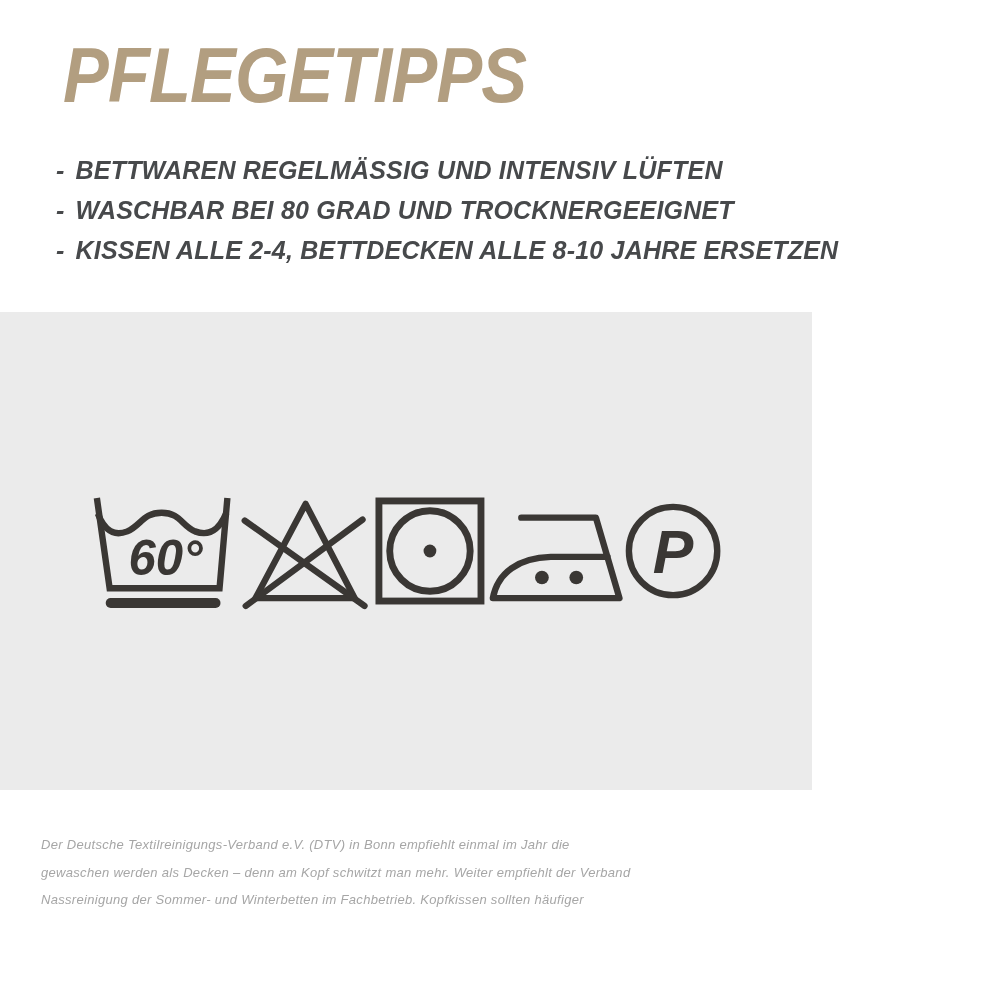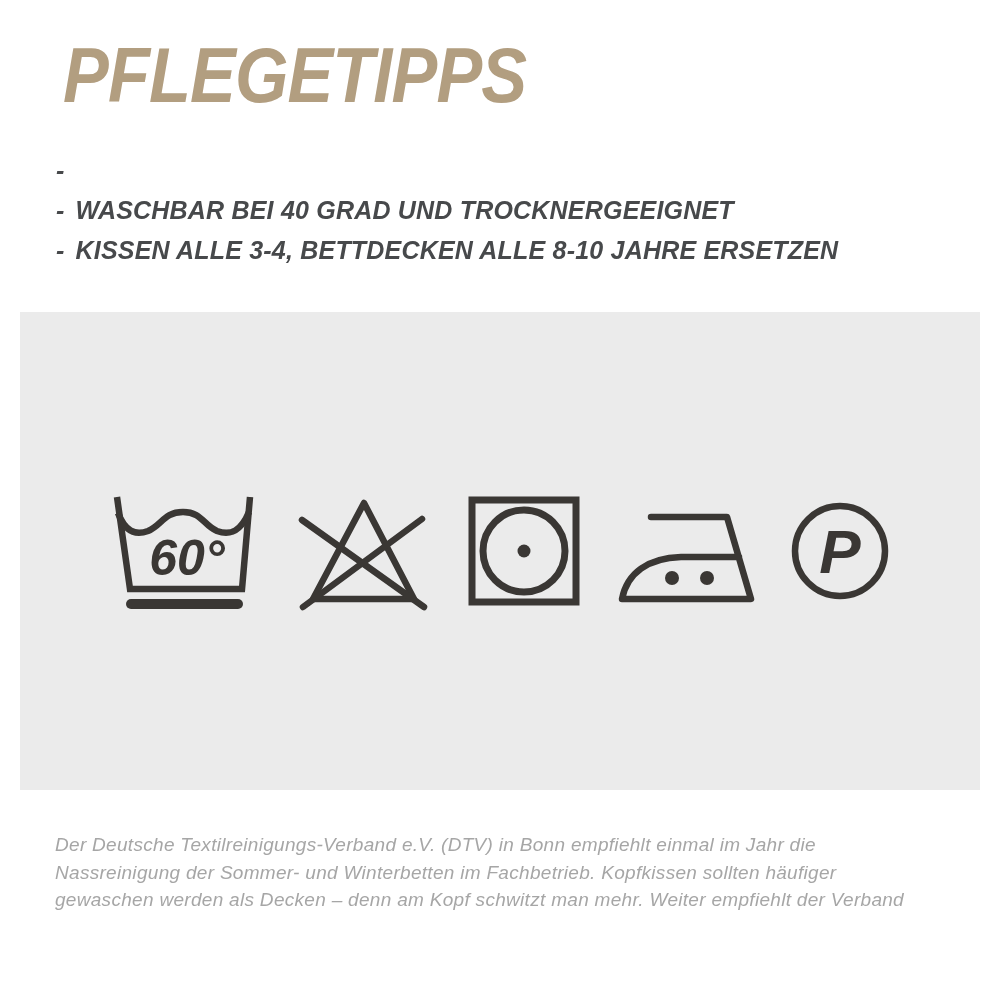--- a/index.html
+++ b/index.html
@@ -14,56 +14,57 @@
     transform:scaleX(0.88);transform-origin:left top;
   }
   .tips{position:absolute;left:56px;top:150px;}
   .tip-row{
     display:flex;align-items:center;height:40px;
     font-size:25px;font-weight:bold;color:#47494b;
     letter-spacing:0.2px;white-space:nowrap;
   }
   .tip-dash{margin-right:11px;}
   .panel{
-    position:absolute;left:0;top:312px;width:960px;height:478px;
+    position:absolute;left:0;top:312px;width:812px;height:478px;
     background:#ebebeb;
     display:flex;align-items:center;justify-content:space-between;
-    padding:0 90px;box-sizing:border-box;margin-left:20px;
+    padding:0 90px;box-sizing:border-box;
   }
   .sym{display:block;}
   .sym .stroke{fill:none;stroke:#3a3734;stroke-width:6.5;}
   .sym .stroke-thick{fill:none;stroke:#3a3734;stroke-width:7;}
   .sym .fill{fill:#3a3734;stroke:none;}
   .sym text{
     font-family:"Liberation Sans",sans-serif;font-weight:bold;fill:#3a3734;
   }
   .footnote{
-    position:absolute;left:55px;top:831px;width:870px;
-    font-size:19px;font-weight:300;line-height:27.5px;
+    position:absolute;left:41px;top:831px;width:870px;
+    font-size:13px;font-weight:300;line-height:27.5px;
     color:#a6a6a6;letter-spacing:0.3px;
   }
 </style>
 </head>
 <body>
 
 <div class="page">
 
   <div class="title">PFLEGETIPPS</div>
 
   <div class="tips">
     <div class="tip-row">
       <span class="tip-dash">-</span>
+      <span>BETTWAREN REGELMÄSSIG UND INTENSIV LÜFTEN</span>
     </div>
     <div class="tip-row">
       <span class="tip-dash">-</span>
-      <span>WASCHBAR BEI 40 GRAD UND TROCKNERGEEIGNET</span>
+      <span>WASCHBAR BEI 80 GRAD UND TROCKNERGEEIGNET</span>
     </div>
     <div class="tip-row">
       <span class="tip-dash">-</span>
-      <span>KISSEN ALLE 3-4, BETTDECKEN ALLE 8-10 JAHRE ERSETZEN</span>
+      <span>KISSEN ALLE 2-4, BETTDECKEN ALLE 8-10 JAHRE ERSETZEN</span>
     </div>
   </div>
 
   <div class="panel">
 
     <svg class="sym" width="145" height="130" viewBox="0 0 145 130">
       <path class="stroke" d="M7,11 L20,103 L132,103 L140,11"></path>
       <path class="stroke" d="M8,27 C15,45 25,50 38,45 C52,39 54,26 73,26 C92,26 93,39 107,45 C121,50 131,45 139,26"></path>
       <text x="77" y="89" font-size="50" text-anchor="middle">60°</text>
       <path d="M21,118 L128,118" stroke="#3a3734" stroke-width="10" stroke-linecap="round" fill="none"></path>
@@ -89,17 +90,17 @@
 
     <svg class="sym" width="100" height="100" viewBox="0 0 100 100">
       <circle class="stroke" cx="50" cy="50" r="45"></circle>
       <text x="50" y="72" font-size="62" text-anchor="middle">P</text>
     </svg>
 
   </div>
 
   <div class="footnote">
     <div>Der Deutsche Textilreinigungs-Verband e.V. (DTV) in Bonn empfiehlt einmal im Jahr die</div>
+    <div>gewaschen werden als Decken – denn am Kopf schwitzt man mehr. Weiter empfiehlt der Verband</div>
     <div>Nassreinigung der Sommer- und Winterbetten im Fachbetrieb. Kopfkissen sollten häufiger</div>
-    <div>gewaschen werden als Decken – denn am Kopf schwitzt man mehr. Weiter empfiehlt der Verband</div>
   </div>
 
 </div>
 
 </body></html>

